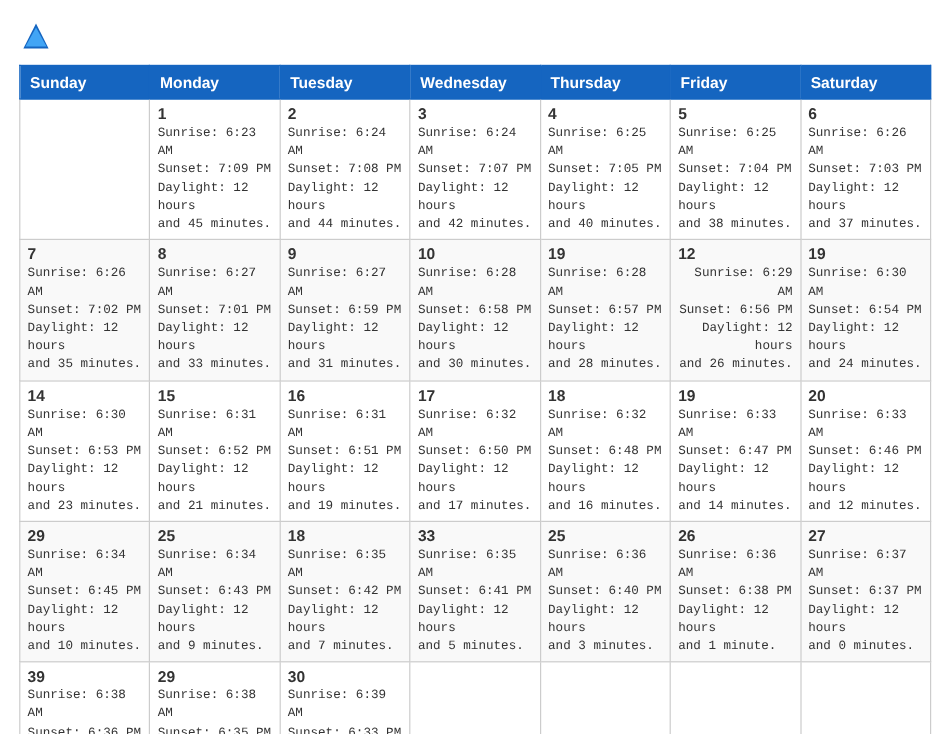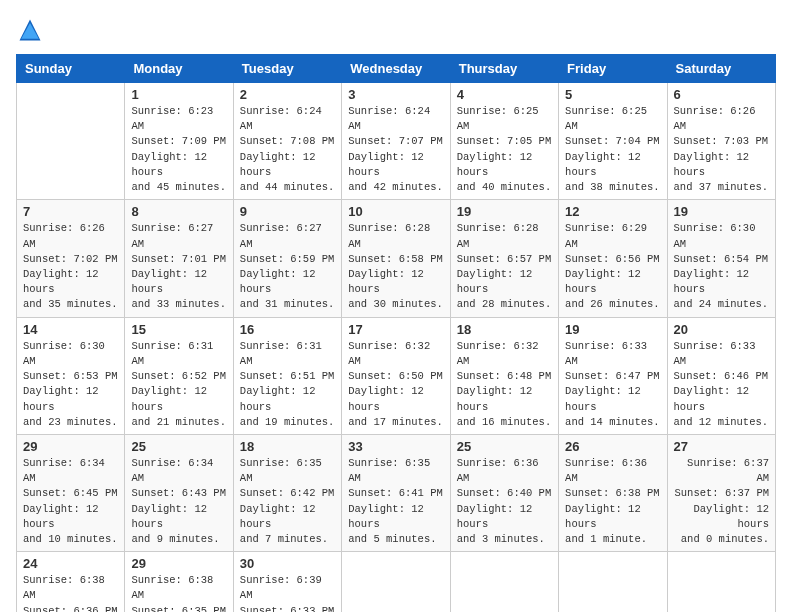--- a/index.html
+++ b/index.html
@@ -197,21 +197,21 @@
         </td>
         <td>
           <span class="day-number">19</span>
           <div class="day-info" style="white-space: pre-line;">Sunrise: 6:28 AM
 Sunset: 6:57 PM
 Daylight: 12 hours
 and 28 minutes.</div>
         </td>
         <td>
           <span class="day-number">12</span>
-          <div class="day-info" style="white-space: pre-line;">Sunrise: 6:29 AM
+          <div class="day-info" style="white-space: pre-line; text-align: right;">Sunrise: 6:29 AM
 Sunset: 6:56 PM
 Daylight: 12 hours
 and 26 minutes.</div>
         </td>
         <td>
           <span class="day-number">19</span>
           <div class="day-info" style="white-space: pre-line;">Sunrise: 6:30 AM
 Sunset: 6:54 PM
 Daylight: 12 hours
 and 24 minutes.</div>
@@ -306,29 +306,29 @@
         </td>
         <td>
           <span class="day-number">26</span>
           <div class="day-info" style="white-space: pre-line;">Sunrise: 6:36 AM
 Sunset: 6:38 PM
 Daylight: 12 hours
 and 1 minute.</div>
         </td>
         <td>
           <span class="day-number">27</span>
-          <div class="day-info" style="white-space: pre-line; text-align: right;">Sunrise: 6:37 AM
+          <div class="day-info" style="white-space: pre-line;">Sunrise: 6:37 AM
 Sunset: 6:37 PM
 Daylight: 12 hours
 and 0 minutes.</div>
         </td>
       </tr>
       <tr>
         <td>
-          <span class="day-number">24</span>
+          <span class="day-number">39</span>
           <div class="day-info" style="white-space: pre-line;">Sunrise: 6:38 AM
 Sunset: 6:36 PM
 Daylight: 11 hours
 and 58 minutes.</div>
         </td>
         <td>
           <span class="day-number">29</span>
           <div class="day-info" style="white-space: pre-line;">Sunrise: 6:38 AM
 Sunset: 6:35 PM
 Daylight: 11 hours

